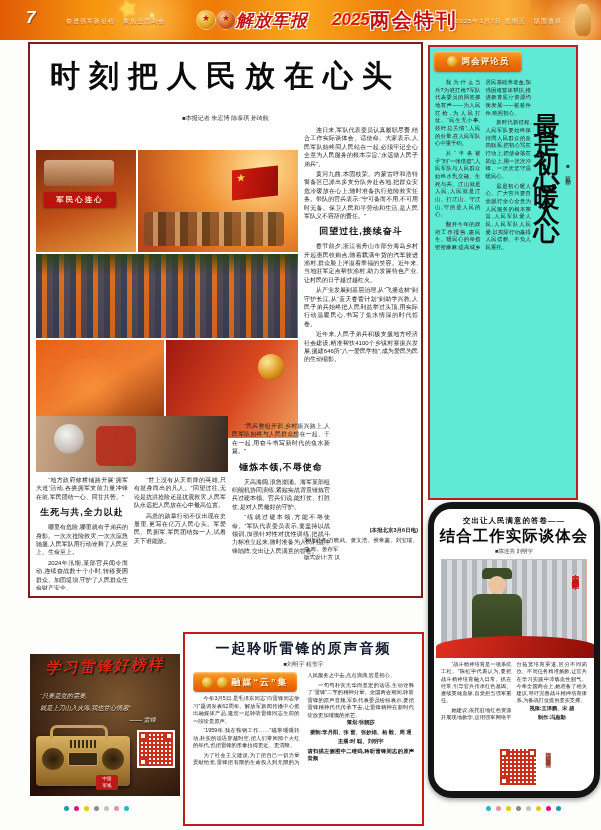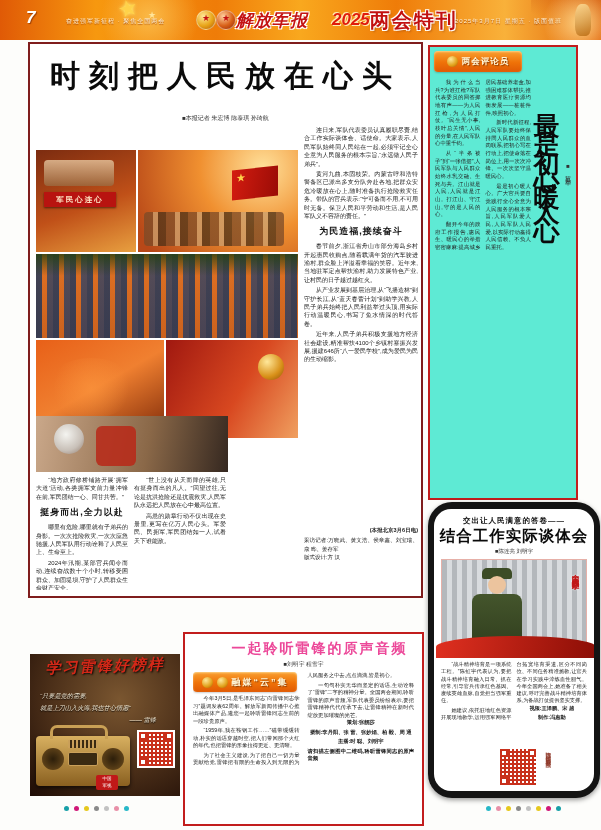--- a/index.html
+++ b/index.html
@@ -141,21 +141,21 @@
   .radio .spk.l{left:6px} .radio .spk.r{right:6px}
   .radio .tape { position:absolute; left:32px; top:16px; width:30px; height:14px; border-radius:2px; background:#3a2a12; border:1px solid #caa05a; }
   .radio .dial { position:absolute; left:32px; top:4px; width:30px; height:8px; background:repeating-linear-gradient(90deg,#caa05a 0 2px,#3a2a12 2px 4px); }
   .poster-qr { position:absolute; right:5px; bottom:28px; width:38px; height:38px; }
   .poster-logo { position:absolute; left:66px; bottom:6px; width:22px; height:15px; background:#c01818; color:#fff;
     font-size:4.5px; text-align:center; line-height:1.5; padding-top:1px; border-radius:2px; }
 
   
   .audio-box { position:absolute; left:183px; top:632px; width:241px; height:194px; border:2px solid #c21d1d; background:#fff; }
   .audio-headline { position:absolute; left:0; top:6px; width:100%; text-align:center; font-size:14px; font-weight:900;
-    letter-spacing:2px; color:#ec4899;margin-left:16px; }
+    letter-spacing:2px; color:#0f172a; }
   .audio-byline { position:absolute; left:0; top:26px; width:100%; text-align:center; font-size:5.8px; color:#333; }
   .audio-content { position:absolute; left:8px; top:38px; width:221px; height:148px; overflow:hidden; column-count:2; column-gap:8px; }
   .audio-content p { font-size:5.3px; line-height:1.42; text-align:justify; text-indent:2em; margin-bottom:2px; color:#222; }
   .audio-content p.cred { text-indent:0; text-align:center; font-weight:bold; }
   .audio-content p.note { text-indent:0; font-weight:bold; color:#111; }
   .cloud-badge { width:104px; height:20px; margin-bottom:3px; }
   .cloud-badge .txt { font-size:9px; }
 
   
   .dots { position:absolute; display:flex; gap:5px; }
@@ -210,33 +210,42 @@
       <div class="head"></div>
       <div class="coat"></div>
     </div>
 
     <div class="main-right-col bodytxt">
       <div>
 
       <p>连日来,军队代表委员认真履职尽责,结合工作实际谈体会、话使命。大家表示,人民军队始终同人民站在一起,必须牢记全心全意为人民服务的根本宗旨,“永远做人民子弟兵”。</p>
           <p>黄河九曲,本固枝荣。内蒙古呼和浩特警备区已派出多支分队奔赴各地,把群众安危冷暖放在心上,随时准备执行抢险救灾任务。带队的官兵表示:“宁可备而不用,不可用时无备。保卫人民和平劳动和生活,是人民军队义不容辞的责任。”</p>
         </div>
-      <h3 class="subhead">为民造福,接续奋斗</h3>
+      <h3 class="subhead">回望过往,接续奋斗</h3>
       <div>
 
       <p>春节前夕,浙江省舟山市部分海岛乡村开起惠民收购点,随着载满年货的汽车驶进渔村,群众脸上洋溢着幸福的笑容。近年来,当地驻军定点帮扶渔村,助力发展特色产业,让村民的日子越过越红火。</p>
           <p>从产业发展到基层治理,从“飞播造林”到守护长江,从“蓝天春蕾计划”到助学兴教,人民子弟兵始终把人民利益举过头顶,用实际行动温暖民心,书写了鱼水情深的时代答卷。</p>
           <p>近年来,人民子弟兵积极支援地方经济社会建设,精准帮扶4100个乡镇村寨振兴发展,援建646所“八一爱民学校”,成为爱民为民的生动缩影。</p>
         </div>
     </div>
 
+    <div class="main-mid-col bodytxt">
+      <p>“民兵整组开训,乡村振兴路上,人民军队始终与人民群众想在一起、干在一起,用奋斗书写新时代的鱼水新篇。”</p>
+      <h3 class="subhead">锤炼本领,不辱使命</h3>
+      <div>
+
+      <p>天高海阔,浪急潮涌。海军某部组织舰机协同演练,紧贴实战背景锤炼官兵过硬本领。官兵们说,能打仗、打胜仗,是对人民最好的守护。</p>
+          <p>“练就过硬本领,方能不辱使命。”军队代表委员表示,要坚持以战领训,加强针对性对抗性训练,把战斗力标准立起来,随时准备为人民利益冲锋陷阵,交出让人民满意的答卷。</p>
+        </div>
+    </div>
 
     <div class="main-colA bodytxt">
       <p>“地方政府修桥铺路开展‘拥军大道’活动,各类拥军支前力量冲锋在前,军民团结一心、同甘共苦。”</p>
-      <h3 class="subhead">挺身而出,全力以赴</h3>
+      <h3 class="subhead">生死与共,全力以赴</h3>
       <div>
 
       <p>哪里有危险,哪里就有子弟兵的身影。一次次抢险救灾,一次次应急驰援,人民军队用行动诠释了人民至上、生命至上。</p>
           <p>2024年汛期,某部官兵闻令而动,连续奋战数十个小时,转移受困群众、加固堤坝,守护了人民群众生命财产安全。</p>
         </div>
     </div>
 
     <div class="main-colB bodytxt">
       <div>
 

